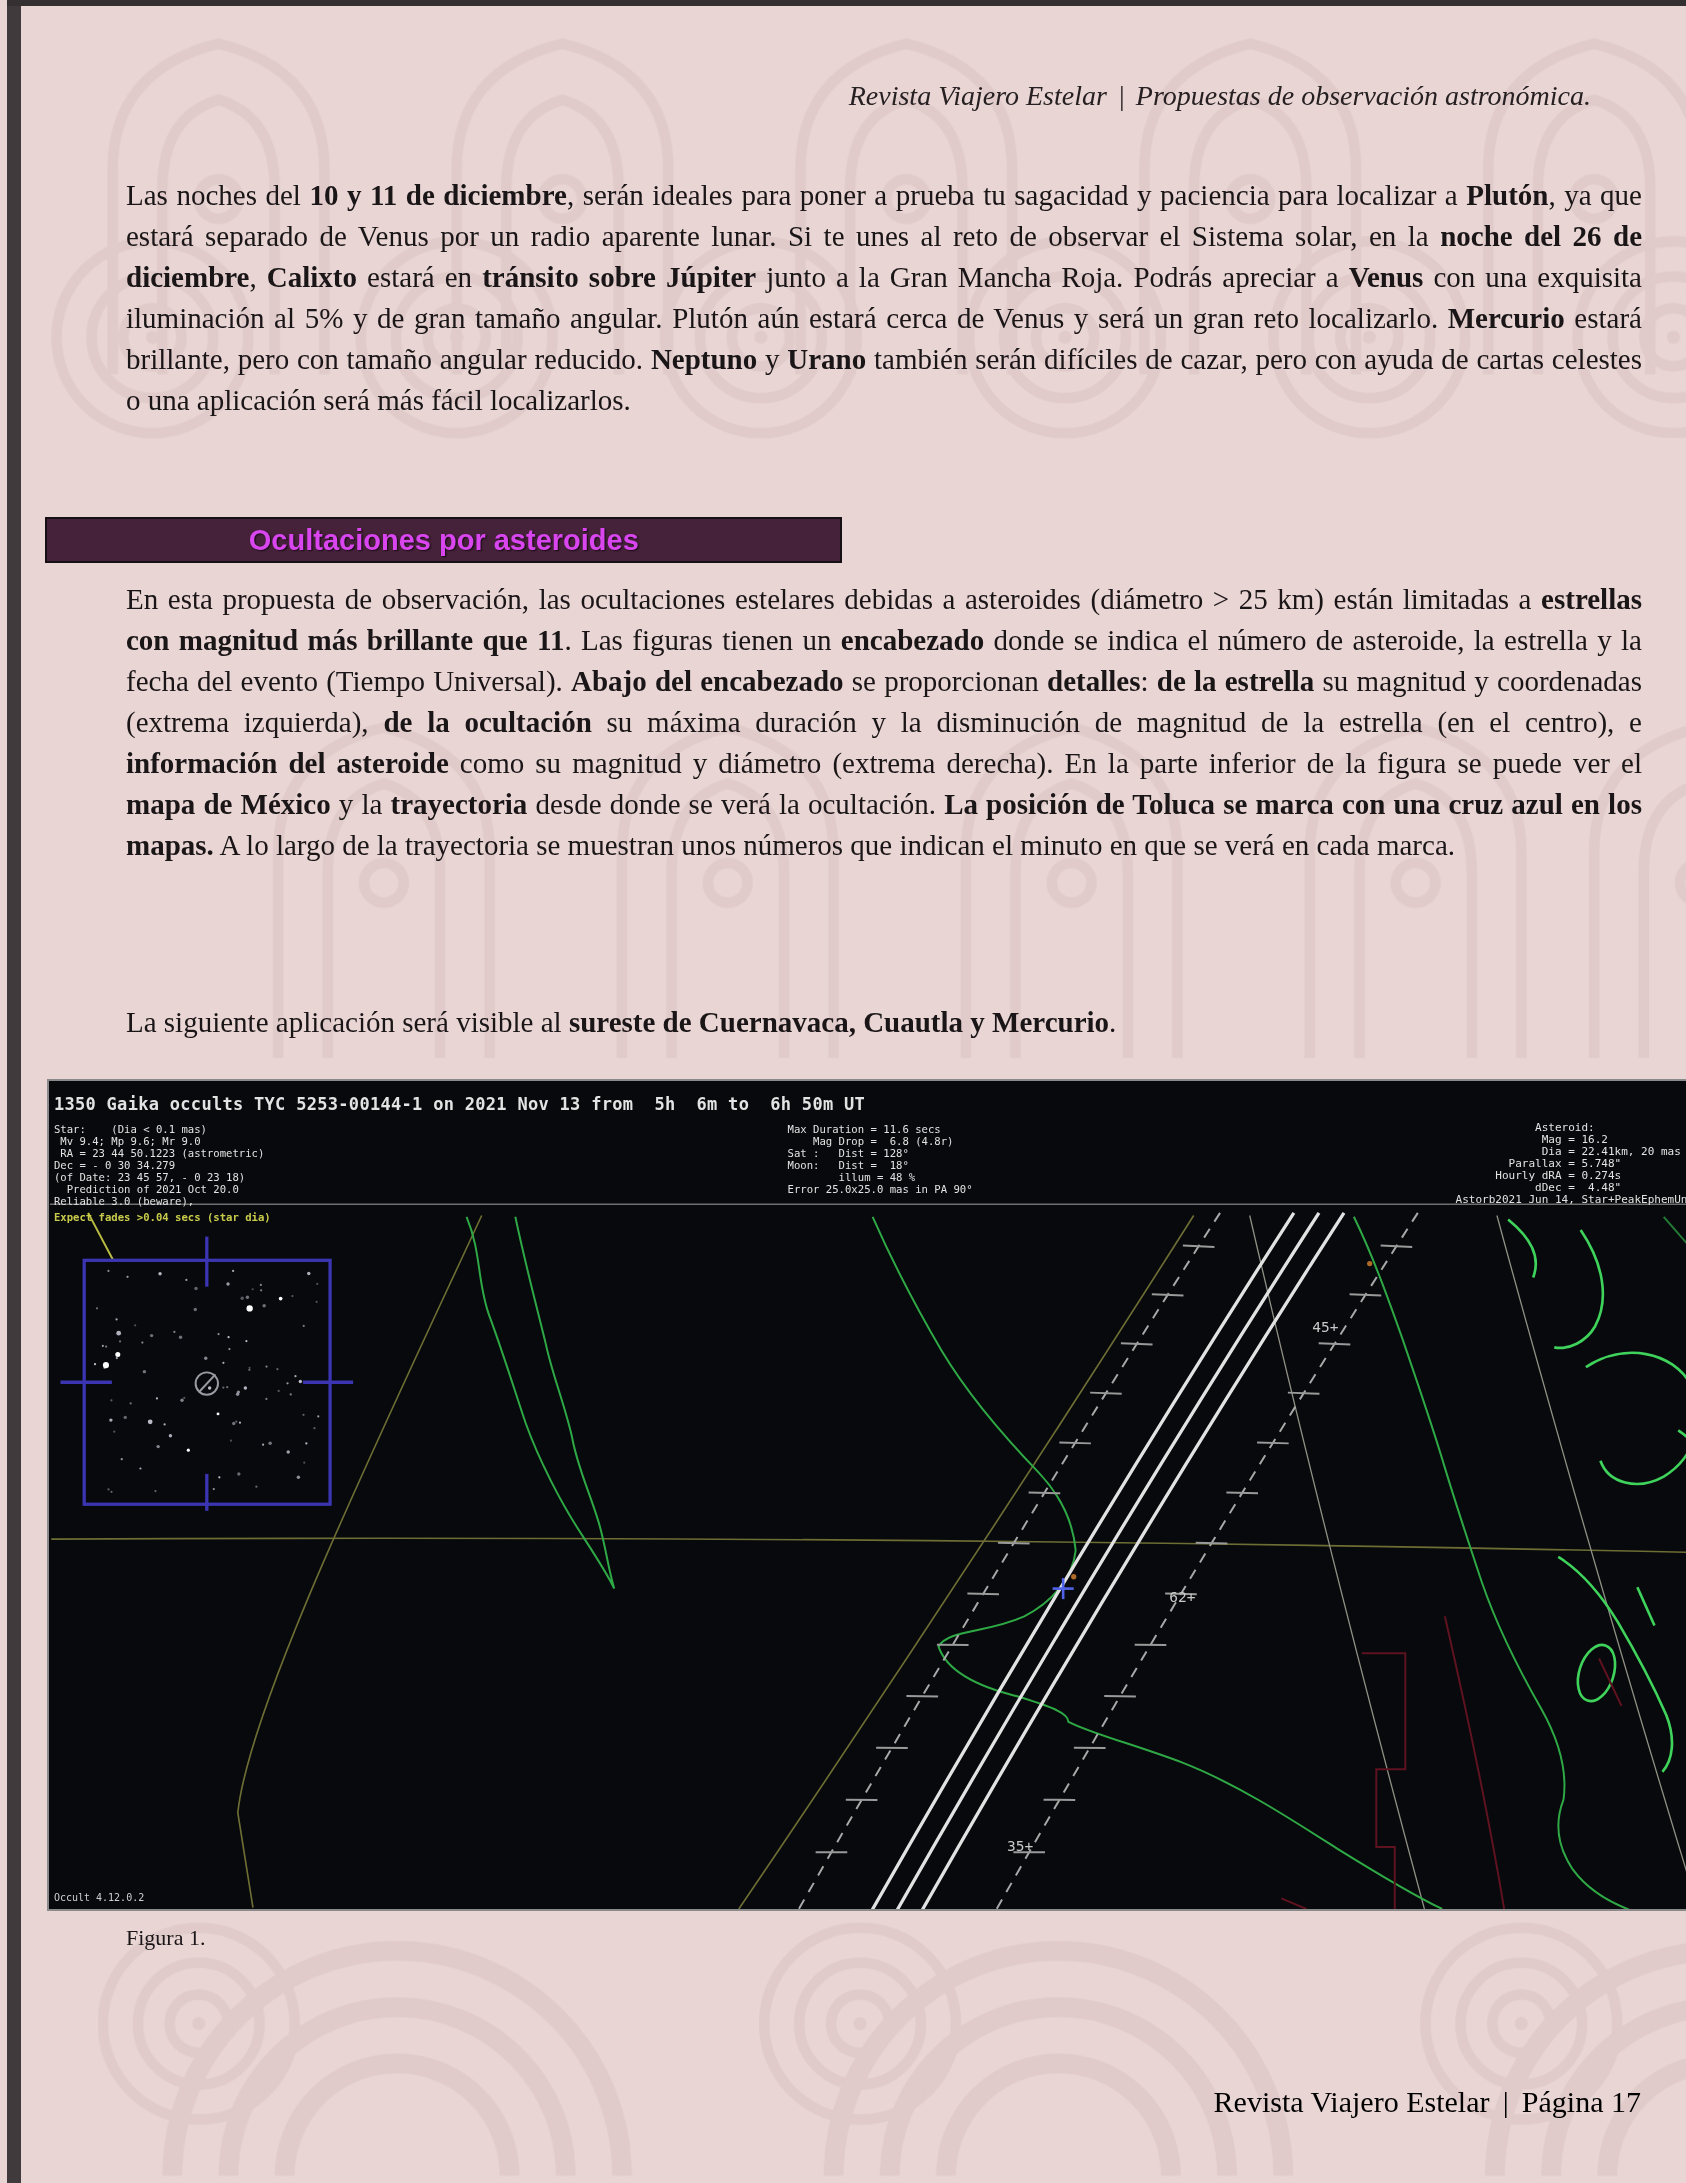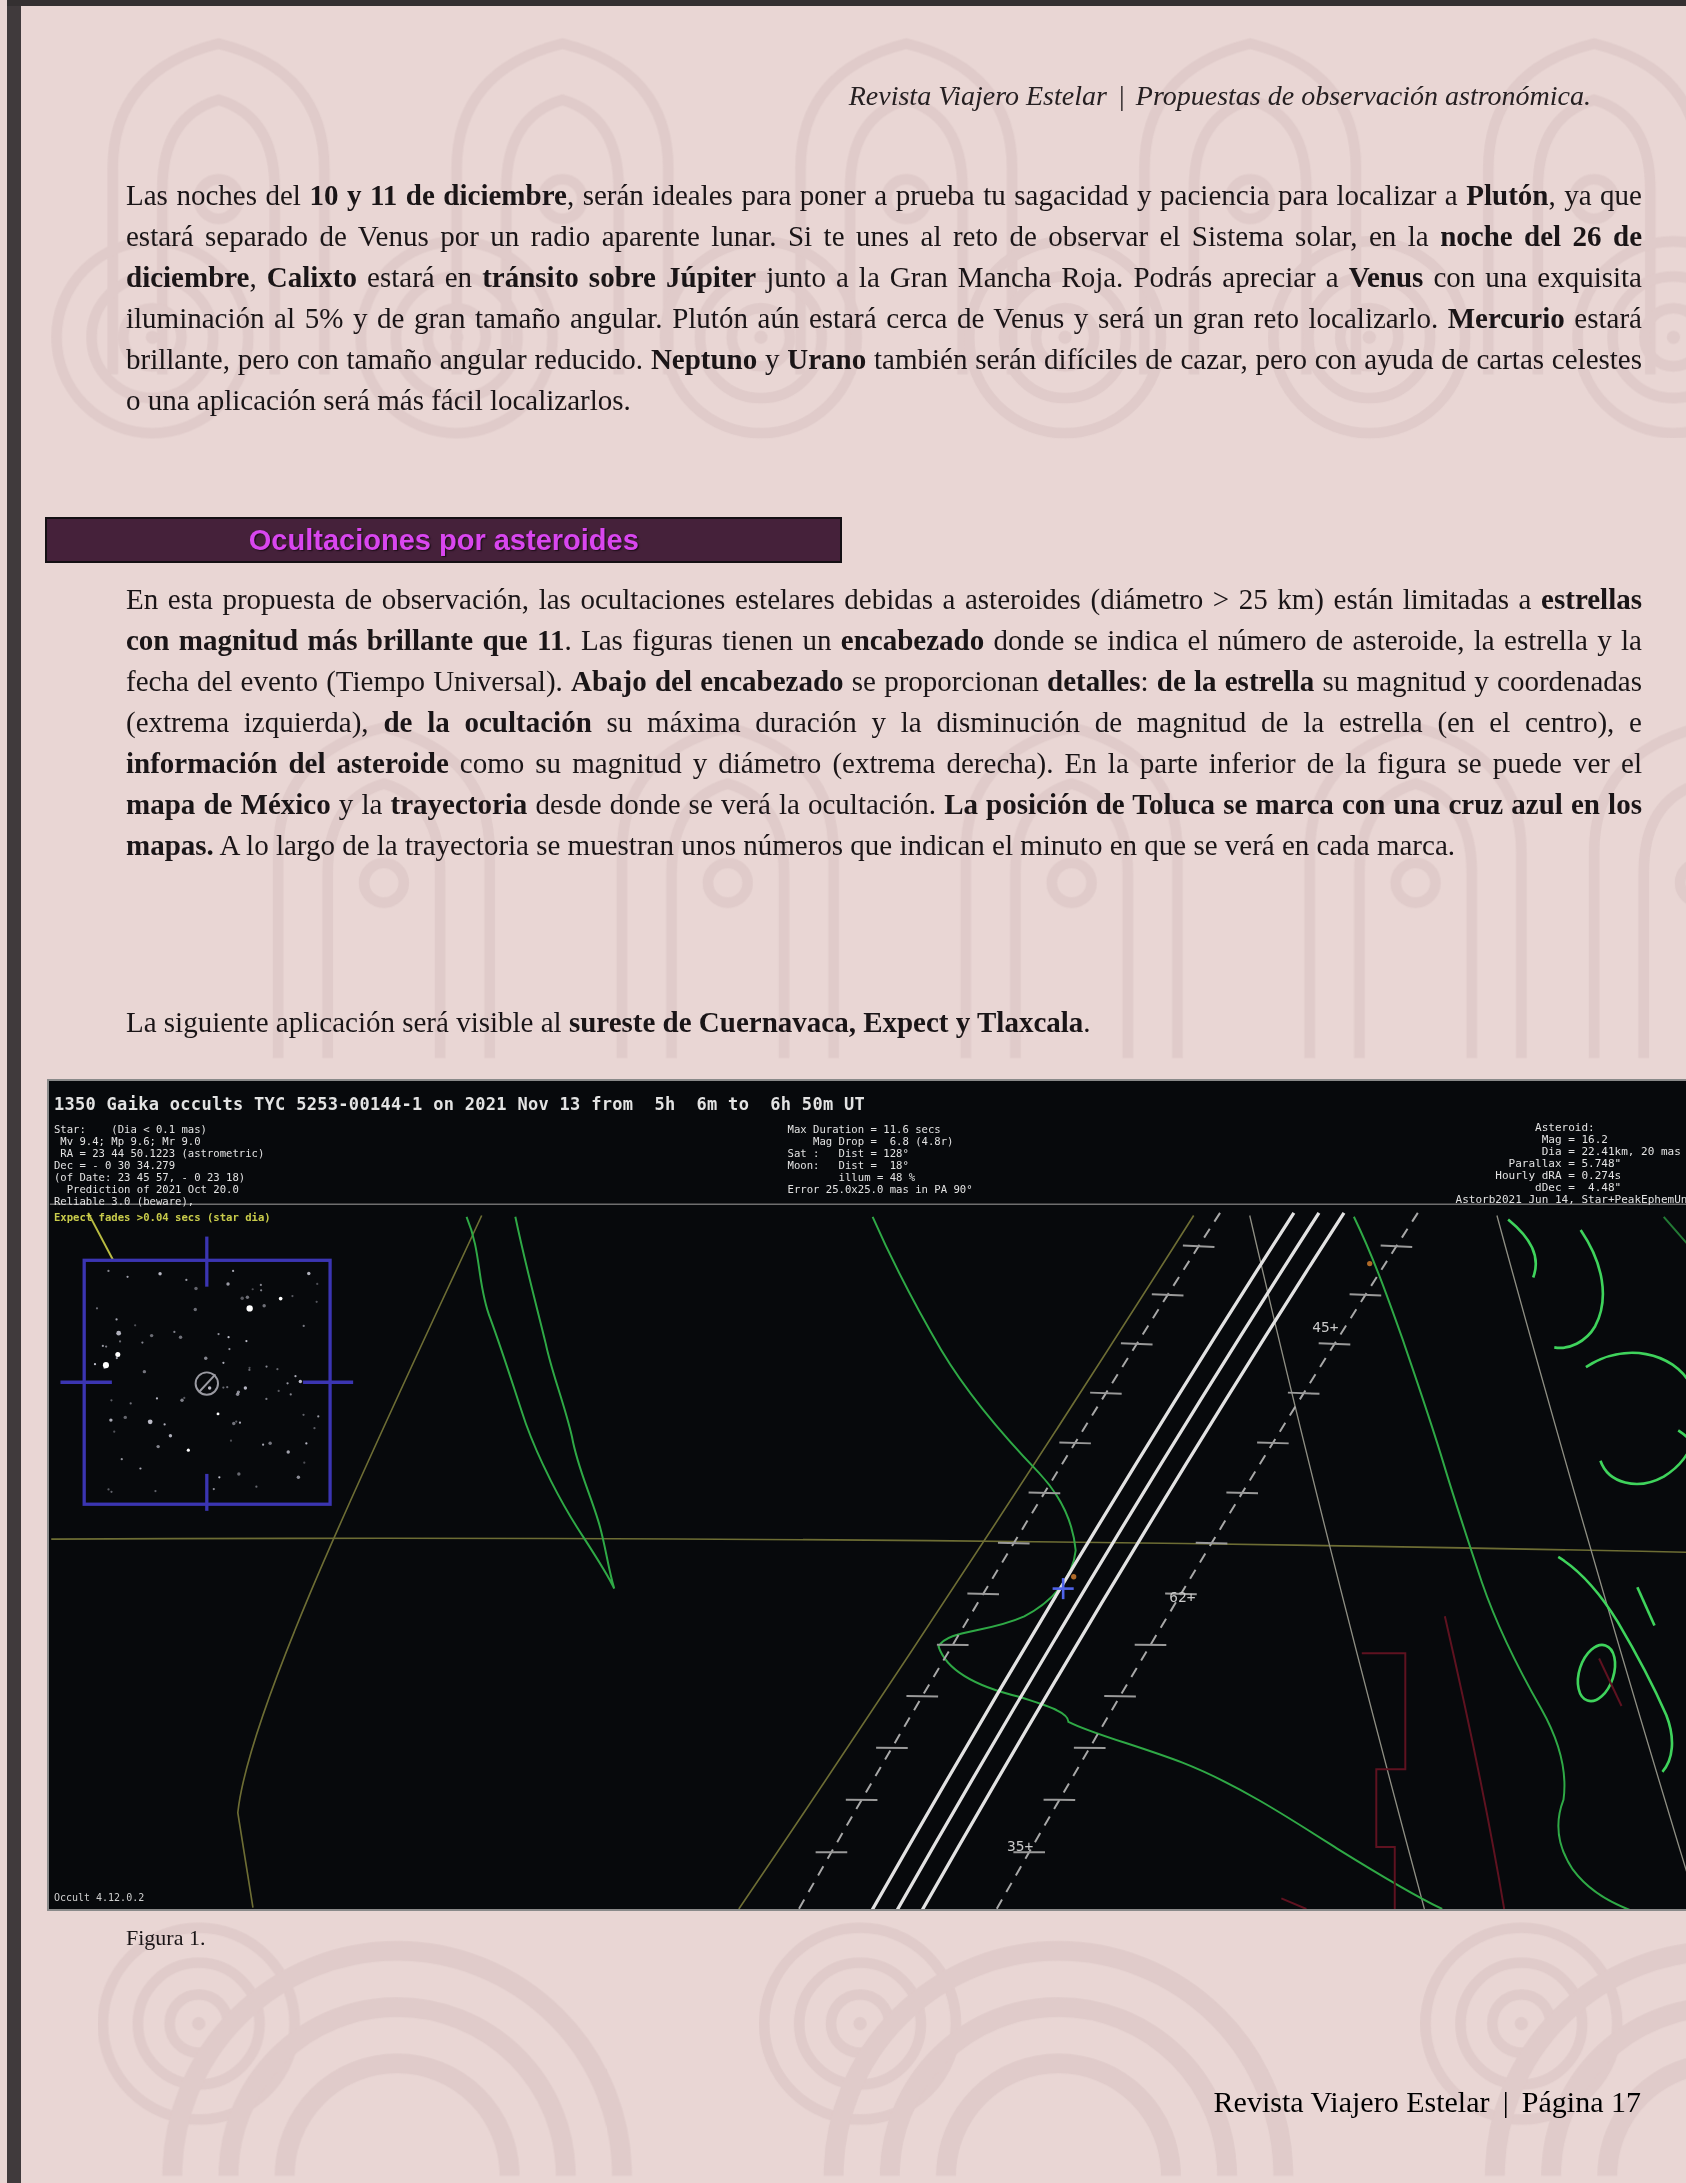--- a/index.html
+++ b/index.html
@@ -129,21 +129,21 @@
   </div>
 
   <div class="para" style="top:173px"><span>Las noches del </span><span class="b">10 y 11 de diciembre</span><span>, serán ideales para poner a prueba tu sagacidad y paciencia para localizar a </span><span class="b">Plutón</span><span>, ya que estará separado de Venus por un radio aparente lunar. Si te unes al reto de observar el Sistema solar, en la </span><span class="b">noche del 26 de diciembre</span><span>, </span><span class="b">Calixto</span><span> estará en </span><span class="b">tránsito sobre Júpiter</span><span> junto a la Gran Mancha Roja. Podrás apreciar a </span><span class="b">Venus</span><span> con una exquisita iluminación al 5% y de gran tamaño angular. Plutón aún estará cerca de Venus y será un gran reto localizarlo. </span><span class="b">Mercurio</span><span> estará brillante, pero con tamaño angular reducido. </span><span class="b">Neptuno</span><span> y </span><span class="b">Urano</span><span> también serán difíciles de cazar, pero con ayuda de cartas celestes o una aplicación será más fácil localizarlos.</span></div>
 
   <div class="banner">
     <span class="banner-label">Ocultaciones por asteroides</span>
   </div>
 
   <div class="para" style="top:577px"><span>En esta propuesta de observación, las ocultaciones estelares debidas a asteroides (diámetro &gt; 25 km) están limitadas a </span><span class="b">estrellas con magnitud más brillante que 11</span><span>. Las figuras tienen un </span><span class="b">encabezado</span><span> donde se indica el número de asteroide, la estrella y la fecha del evento (Tiempo Universal). </span><span class="b">Abajo del encabezado</span><span> se proporcionan </span><span class="b">detalles</span><span>: </span><span class="b">de la estrella</span><span> su magnitud y coordenadas (extrema izquierda), </span><span class="b">de la ocultación</span><span> su máxima duración y la disminución de magnitud de la estrella (en el centro), e </span><span class="b">información del asteroide</span><span> como su magnitud y diámetro (extrema derecha). En la parte inferior de la figura se puede ver el </span><span class="b">mapa de México</span><span> y la </span><span class="b">trayectoria</span><span> desde donde se verá la ocultación. </span><span class="b">La posición de Toluca se marca con una cruz azul en los mapas.</span><span> A lo largo de la trayectoria se muestran unos números que indican el minuto en que se verá en cada marca.</span></div>
 
-  <div class="para" style="top:1000px"><span>La siguiente aplicación será visible al </span><span class="b">sureste de Cuernavaca, Expect y Tlaxcala</span><span>.</span></div>
+  <div class="para" style="top:1000px"><span>La siguiente aplicación será visible al </span><span class="b">sureste de Cuernavaca, Cuautla y Mercurio</span><span>.</span></div>
 
   <div class="figure">
     <svg id="map-svg" width="1671" height="828" viewBox="0 0 2532 1256">
       <g>
         <path class="olive" d="M2,695 Q1267,688 2532,716"></path>
         <path class="olive" d="M1735,204 C1560,480 1300,880 1045,1256"></path>
         <path class="olive" d="M655,204 C490,560 302,950 285,1110 L308,1254"></path>
         <path class="grat" d="M1820,204 Q1935,700 2085,1256"></path>
         <path class="grat" d="M2195,204 Q2330,700 2500,1256"></path>
       </g>

